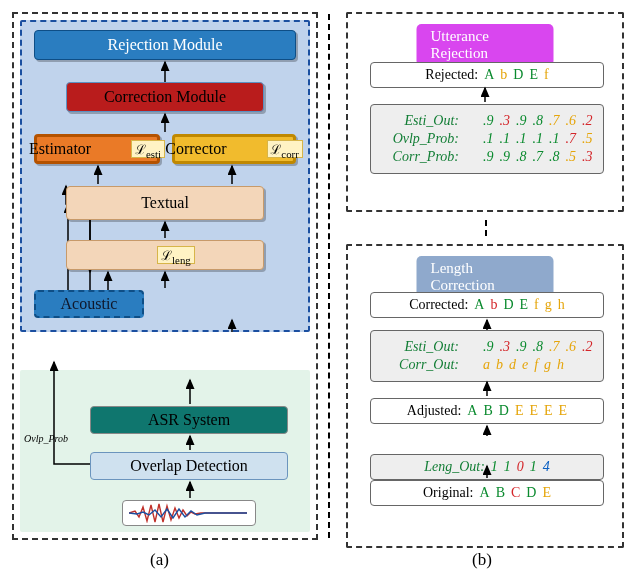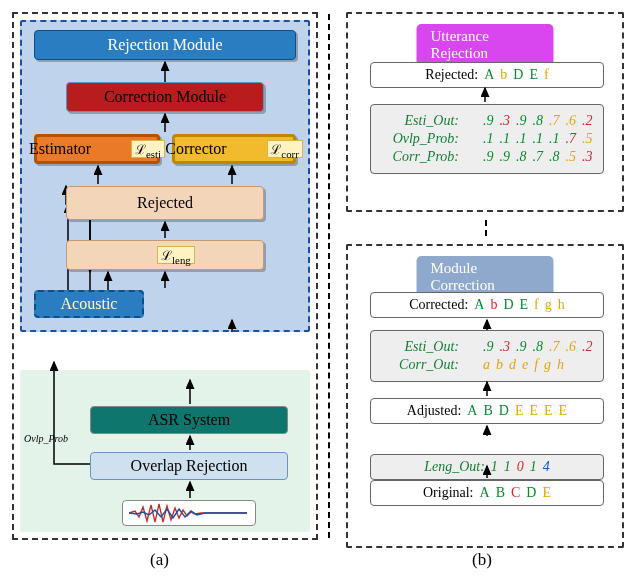--- a/index.html
+++ b/index.html
@@ -18,21 +18,21 @@
 
 .btn{position:absolute;border:1px solid;border-radius:4px;display:flex;align-items:center;justify-content:center;font-size:16px}
 .shadow{box-shadow:2px 2px 0 rgba(0,0,0,.25)}
 
 .rej{left:22px;top:18px;width:262px;height:30px;background:#2a7dc0;border-color:#0e4e86;color:#fff}
 .corrMod{left:54px;top:70px;width:198px;height:30px;background:#b91c1c;border-color:#5b91c3;color:#000}
 .est{left:22px;top:122px;width:126px;height:30px;background:#ea7a27;border-color:#b45200;color:#000;border-width:3px}
 .corr{left:160px;top:122px;width:124px;height:30px;background:#f1bb2d;border-color:#c08800;color:#000;border-width:3px}
 .dec{left:54px;top:174px;width:198px;height:34px;background:#f3d6b9;border-color:#c79a6a;color:#000}
 .lp{left:54px;top:228px;width:198px;height:30px;background:#f3d6b9;border-color:#c79a6a;color:#000}
-.acoustic{left:22px;top:278px;width:110px;height:28px;background:#2a7dc0;border:2px dashed #0e4e86;color:#fef9c3}
+.acoustic{left:22px;top:278px;width:110px;height:28px;background:#2a7dc0;border:2px dashed #0e4e86;color:#0f172a}
 .textual{left:166px;top:278px;width:118px;height:28px;background:#2f9e4a;border:2px dashed #145c25;color:#fff}
 
 .asr{left:78px;bottom:106px;width:198px;height:28px;background:#0f766e;border-color:#888;color:#000}
 .ovlp{left:78px;bottom:60px;width:198px;height:28px;background:#cfe1ef;border-color:#6b94bd;color:#000}
 .wave{left:110px;bottom:14px;width:134px;height:26px;background:#fff;border-color:#888}
 
 .ovlpLbl{position:absolute;left:12px;bottom:96px;font-size:10px;font-style:italic}
 .chip{display:inline-flex;align-items:center;gap:18px}
 .loss{display:inline-block;background:#fff3c4;border:1px solid #d7b549;padding:0 3px;font-size:13px;height:18px;line-height:17px}
 
@@ -110,34 +110,34 @@
         <span>Correction Module</span>
       </div>
 
   <div class="btn shadow est">
     <span class="chip"><span>Estimator</span>&nbsp;<span class="loss"><span>ℒ</span><sub>esti</sub></span></span>
   </div>
   <div class="btn shadow corr">
     <span class="chip"><span>Corrector</span>&nbsp;<span class="loss"><span>ℒ</span><sub>corr</sub></span></span>
   </div>
   <div class="btn shadow dec">
-        <span>Rejected</span>
+        <span>Textual</span>
       </div>
   <div class="btn shadow lp">
     <span class="chip">&nbsp;<span class="loss"><span>ℒ</span><sub>leng</sub></span></span>
   </div>
   <div class="btn acoustic">
         <span>Acoustic</span>
       </div>
 
   <div class="btn asr">
         <span>ASR System</span>
       </div>
   <div class="btn ovlp">
-        <span>Overlap Rejection</span>
+        <span>Overlap Detection</span>
       </div>
 
   <div class="btn wave">
     <svg width="120" height="20" viewBox="0 0 120 20">
       <polyline points="0,10 6,8 10,14 14,4 18,18 22,2 26,19 30,1 34,19 38,3 42,17 46,5 50,15 54,7 58,13 62,9 66,11 72,10 80,10 90,10 100,10 118,10" fill="none" stroke="#c0302a" stroke-width="1.4"></polyline>
       <polyline points="0,10 8,11 14,9 20,12 26,7 32,14 38,6 44,15 50,6 56,14 62,8 68,12 76,10 88,10 104,10 118,10" fill="none" stroke="#1b4fa0" stroke-width="1.4"></polyline>
     </svg>
   </div>
 
   <div class="ovlpLbl"><span>Ovlp_Prob</span></div>
@@ -199,21 +199,21 @@
               <span class="c-y" style="font-style: italic;">.5</span>
               <span class="c-r" style="font-style: italic;">.3</span>
             </span>
           </div>
     </div>
   </div>
 
   <div class="vdashB"></div>
 
   <div class="cardbox ec">
-    <div class="hdr"><span>Module Correction</span></div>
+    <div class="hdr"><span>Length Correction</span></div>
 
     <div class="row" style="top:46px">
       <span class="tok">
             <span>Corrected:</span>
             <span id="ec-corr" class="tok">
               <span class="c-g">A</span>
               <span class="c-r">b</span>
               <span class="c-g">D</span>
               <span class="c-g">E</span>
               <span class="c-y">f</span>

